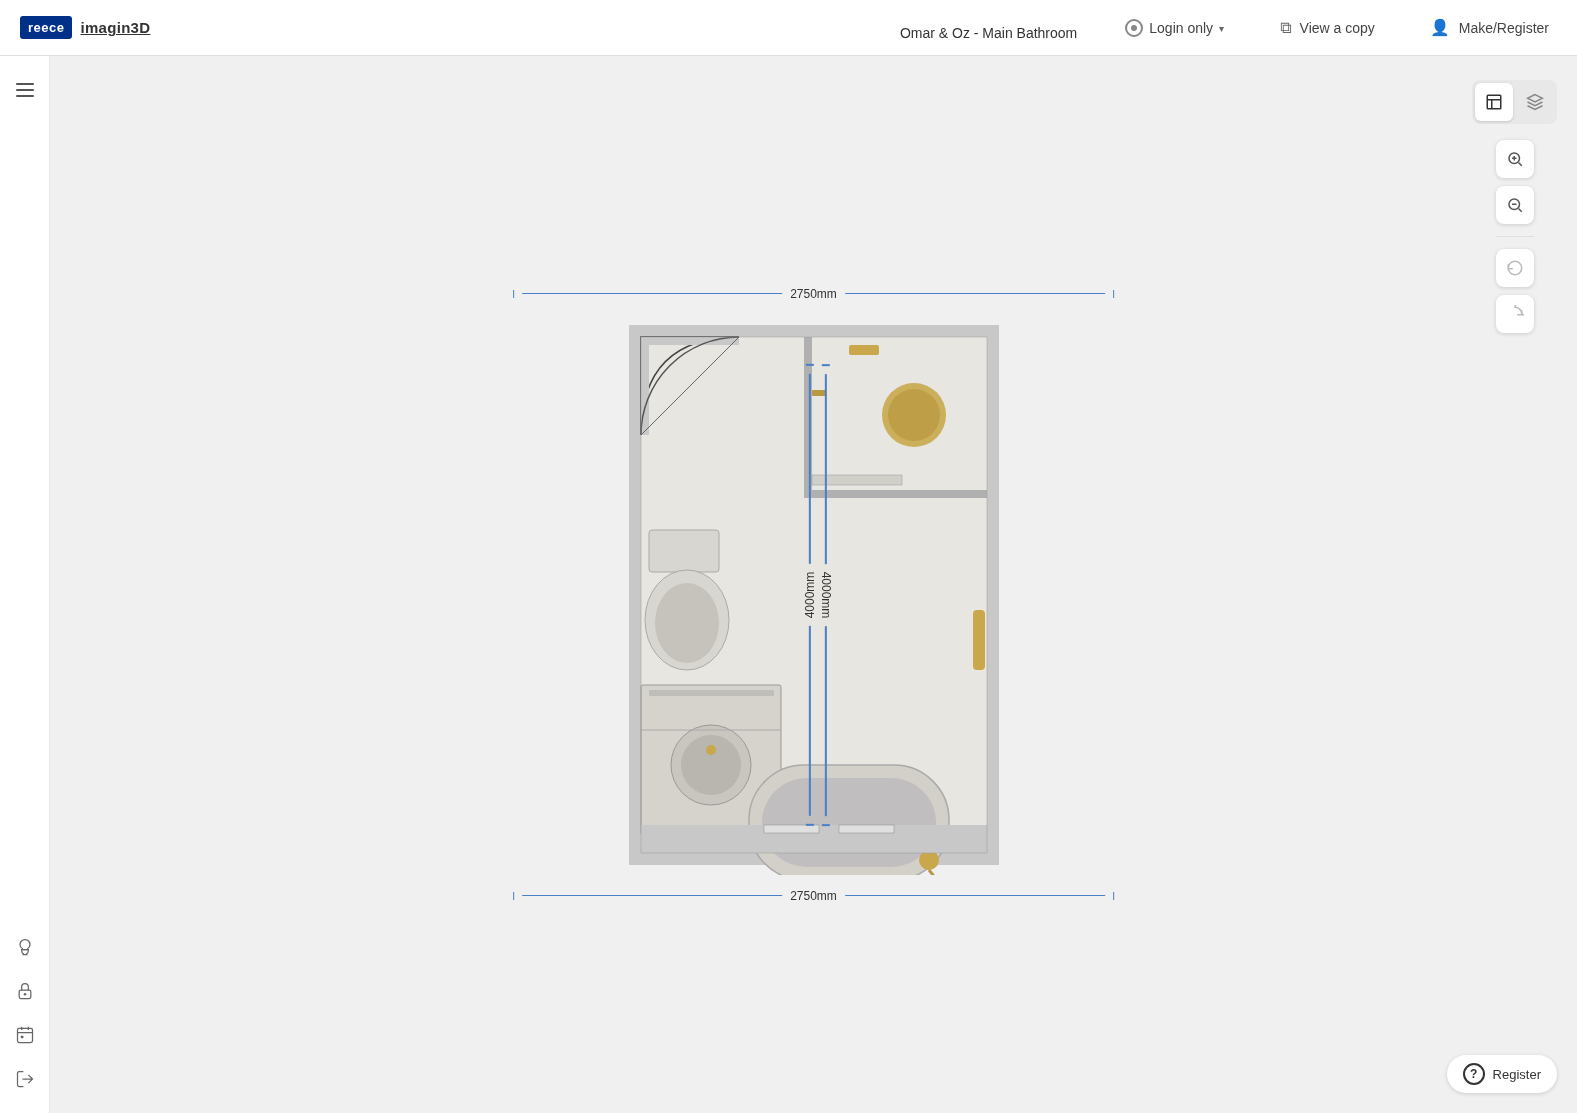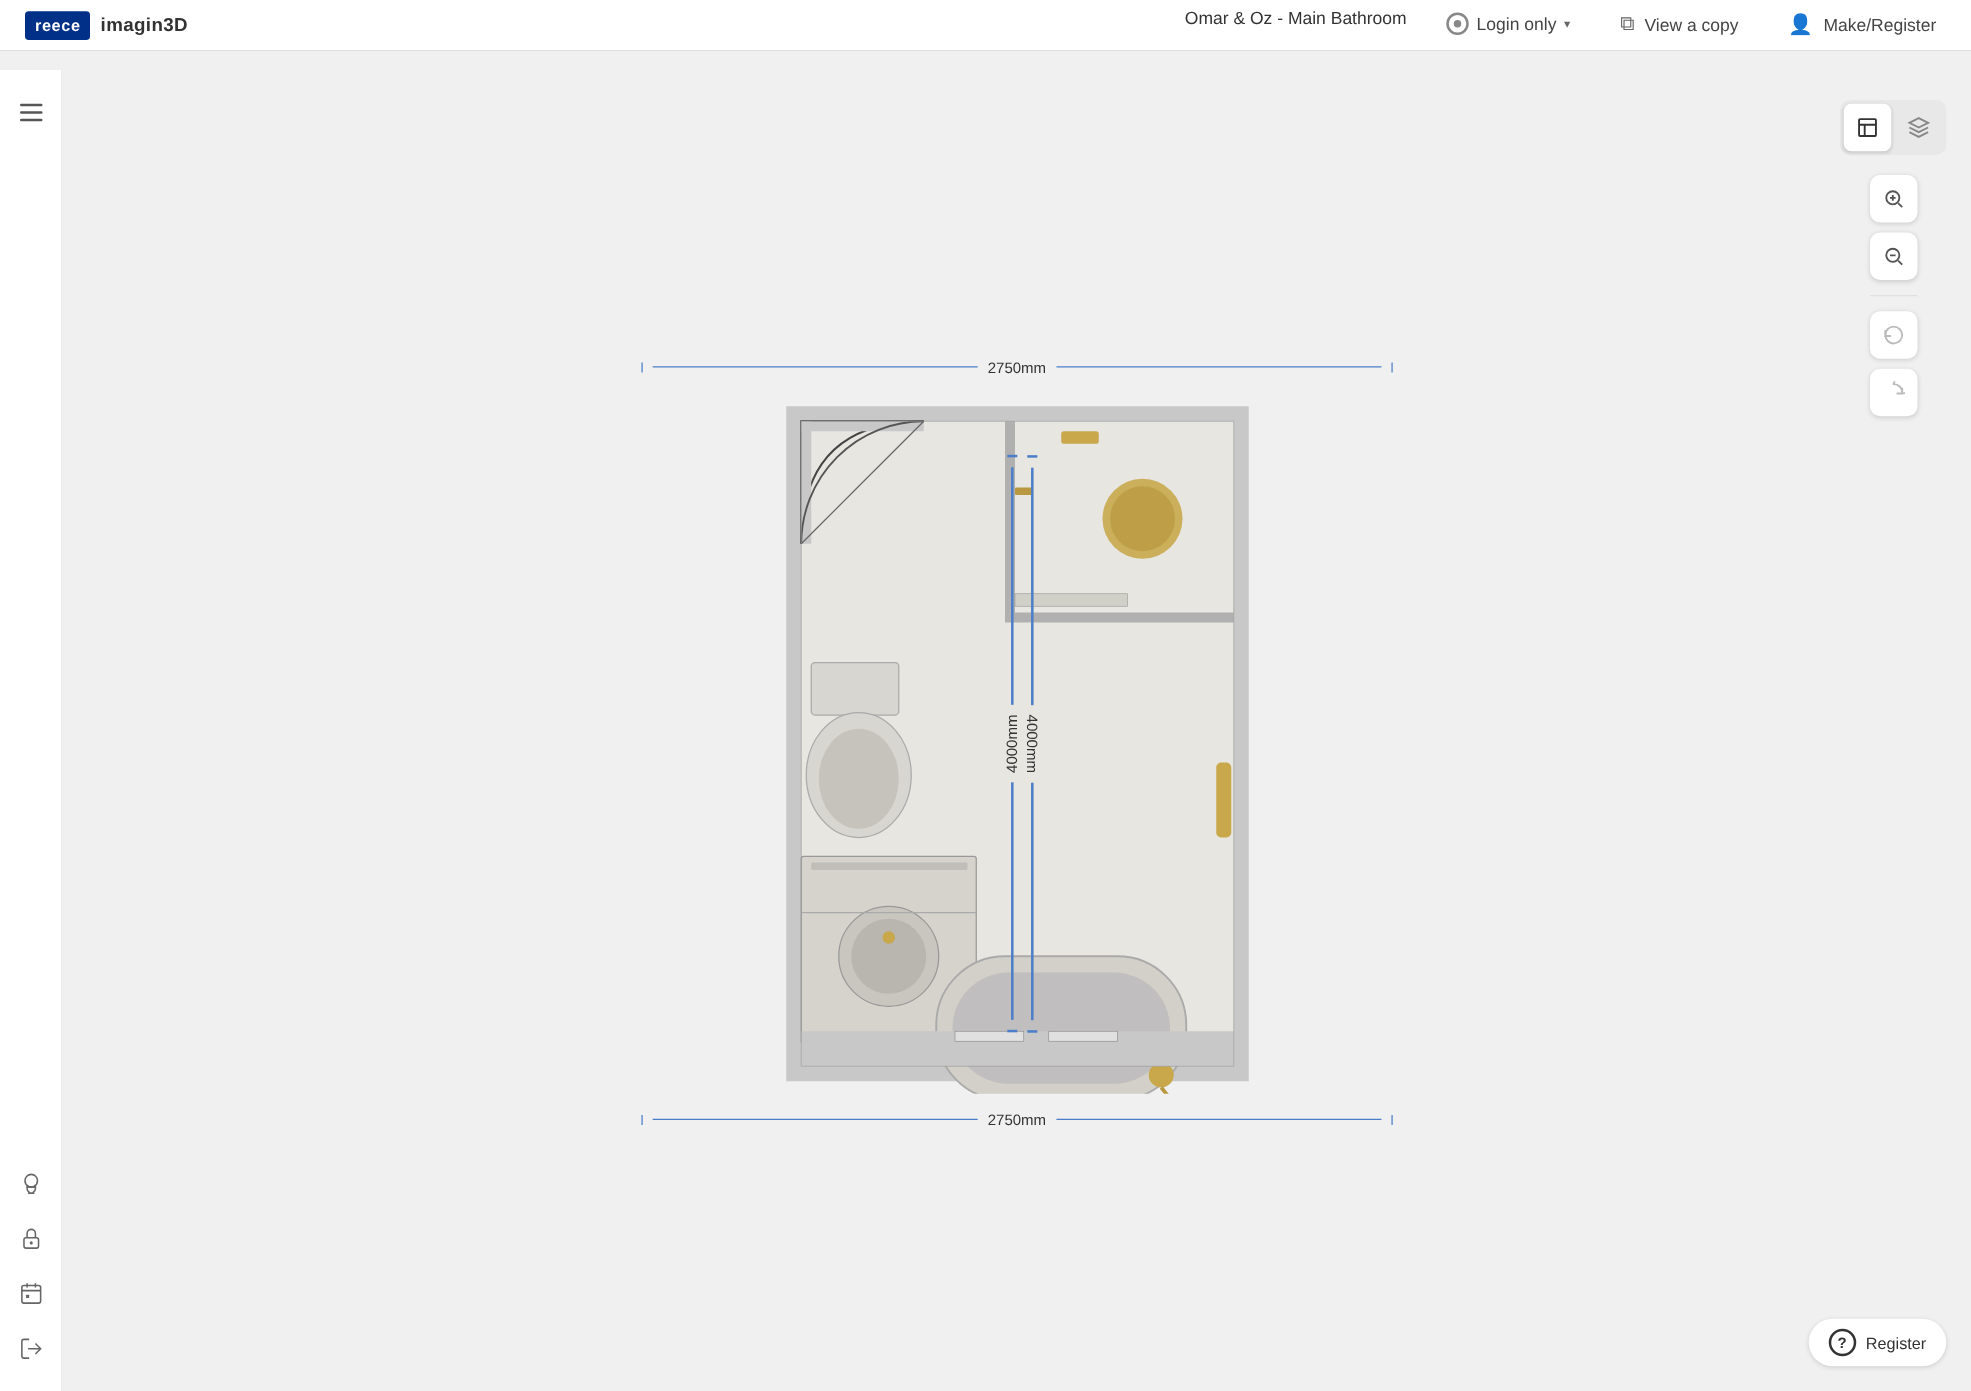--- a/index.html
+++ b/index.html
@@ -1,33 +1,33 @@
 <!DOCTYPE html>
 <html><head>
   <meta charset="utf-8">
   <style>
     * { margin: 0; padding: 0; box-sizing: border-box; }
     body { width: 1577px; height: 1113px; background: #f0f0f0; font-family: -apple-system, BlinkMacSystemFont, 'Segoe UI', sans-serif; overflow: hidden; position: relative; }
 
     
     .header {
-      position: absolute; top: 0; left: 0; right: 0; height: 41px;
+      position: absolute; top: 0; left: 0; right: 0; height: 56px;
       background: #fff; border-bottom: 1px solid #e0e0e0;
       display: flex; align-items: center; padding: 0 20px; z-index: 100;
     }
     .logo-area { display: flex; align-items: center; gap: 8px; }
     .logo-reece {
       background: #003087; color: #fff; font-weight: 700; font-size: 13px;
       padding: 4px 8px; border-radius: 3px; letter-spacing: 0.5px;
     }
     .logo-imagin {
-      font-size: 15px; font-weight: 600; color: #333; letter-spacing: 0.3px;
+      font-size: 15px; font-weight: 600; color: #333; letter-spacing: 0.3px; text-decoration: underline;
     }
     .header-center {
-      margin-left: auto; display: flex; align-items: flex-start; gap: 24px;
+      margin-left: auto; display: flex; align-items: flex-end; gap: 40px;
     }
     .project-title { font-size: 14px; color: #333; font-weight: 500; }
     .view-only-btn {
       display: flex; align-items: center; gap: 6px;
       background: none; border: none; cursor: pointer;
       font-size: 14px; color: #444; padding: 4px 8px;
     }
     .view-only-icon {
       width: 18px; height: 18px; border-radius: 50%; border: 2px solid #888;
       display: flex; align-items: center; justify-content: center; flex-shrink: 0;

